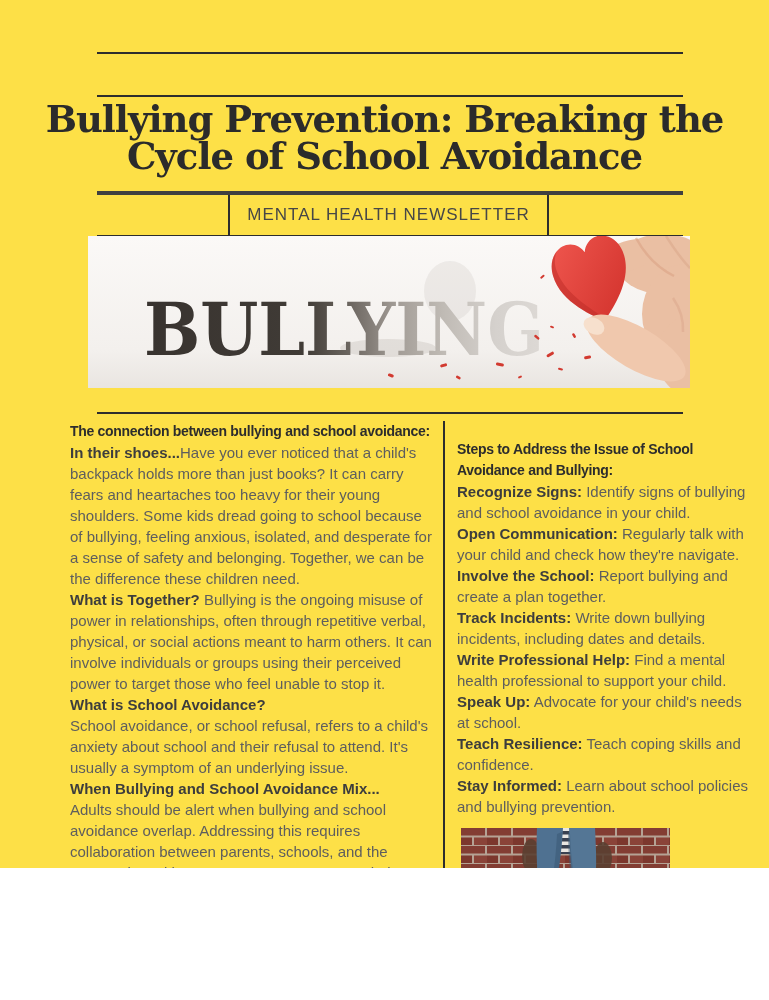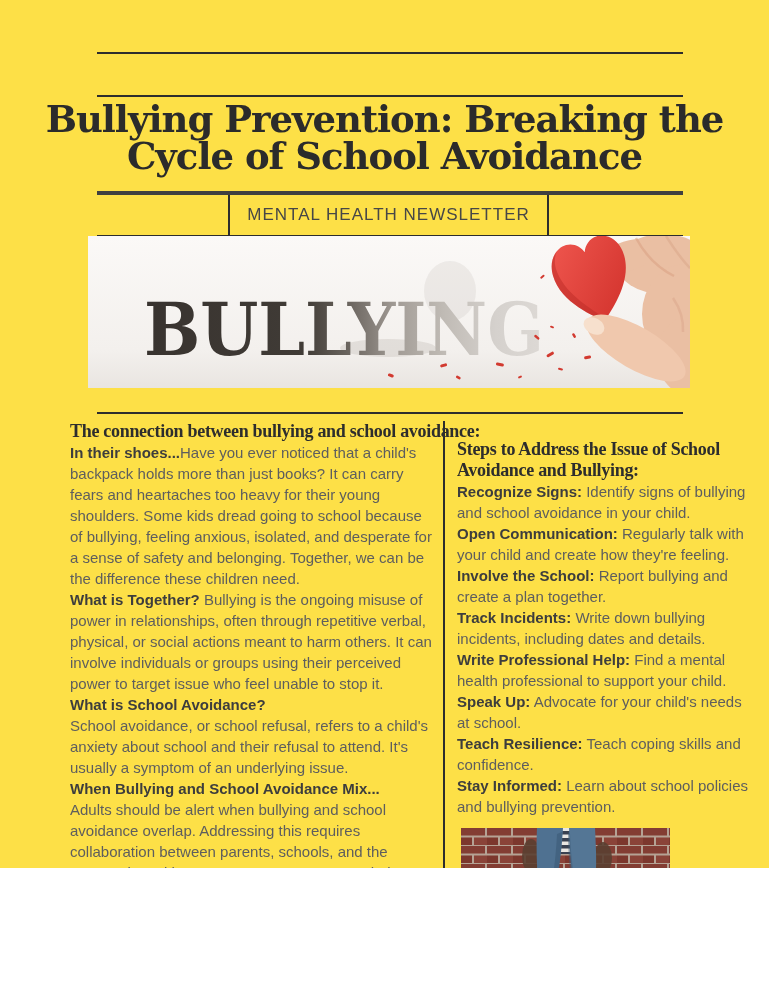--- a/index.html
+++ b/index.html
@@ -16,22 +16,22 @@
   .banner .vline.left{left:131px;}
   .banner .vline.right{left:450px;}
   .banner .blabel{position:absolute;left:133px;width:317px;top:0;height:40px;
           line-height:40px;text-align:center;font-size:17px;letter-spacing:1px;
           color:#474747;}
   .hero{position:absolute;left:88px;top:236px;}
   .col{position:absolute;top:421px;font-size:15px;line-height:21px;color:#5e5e5e;}
   .col p{margin:0;}
   .col .lead{font-weight:700;color:#3d3d3d;}
   .col .lead.block{display:block;}
-  .serif-h{font-family:Liberation Serif, serif;font-weight:700;
-           font-size:18px;line-height:21px;letter-spacing:-0.3px;color:#2d2d2d;}
+  .serif-h{font-family:Liberation Sans, sans-serif;font-weight:700;
+           font-size:14px;line-height:21px;letter-spacing:-0.3px;color:#2d2d2d;}
   .left-col{left:70px;width:367px;}
   .left-col .serif-h{white-space:nowrap;}
   .right-col{left:457px;width:296px;margin-top:18px;}
   .divider{position:absolute;left:443px;top:421px;width:2px;height:498px;background:#2d2d2d;}
   .photo{position:absolute;left:461px;top:828px;}
   .footer-logo{position:absolute;display:flex;align-items:flex-start;}
   .cook{left:223px;top:952px;}
   .cook .ctext{margin-left:5px;}
   .cook-name{font-weight:700;font-size:19px;letter-spacing:0.2px;color:#4d4d4d;line-height:19px;}
   .cook-tag{font-size:15px;color:#6e6e6e;line-height:12px;margin-top:1px;}
@@ -118,31 +118,31 @@
       <ellipse cx="548" cy="112" rx="56" ry="21" transform="rotate(30 548 112)" fill="#f0c8ad"></ellipse>
       <ellipse cx="506" cy="90" rx="11" ry="8" transform="rotate(28 506 90)" fill="#f7e0cd"></ellipse>
     </g>
   </svg>
 
   <div class="rule" style="left:97px;top:412px;width:586px;"></div>
 
   <div class="col left-col">
     <div class="serif-h">The connection between bullying and school avoidance:</div>
     <p><span class="lead">In their shoes...</span><span>Have you ever noticed that a child's backpack holds more than just books? It can carry fears and heartaches too heavy for their young shoulders. Some kids dread going to school because of bullying, feeling anxious, isolated, and desperate for a sense of safety and belonging. Together, we can be the difference these children need.</span></p>
-    <p><span class="lead">What is Together?</span><span> Bullying is the ongoing misuse of power in relationships, often through repetitive verbal, physical, or social actions meant to harm others. It can involve individuals or groups using their perceived power to target issue who feel unable to stop it.</span></p>
+    <p><span class="lead">What is Together?</span><span> Bullying is the ongoing misuse of power in relationships, often through repetitive verbal, physical, or social actions meant to harm others. It can involve individuals or groups using their perceived power to target those who feel unable to stop it.</span></p>
     <p><span class="lead block">What is School Avoidance?</span><span>School avoidance, or school refusal, refers to a child's anxiety about school and their refusal to attend. It's usually a symptom of an underlying issue.</span></p>
     <p><span class="lead block">When Bullying and School Avoidance Mix...</span><span>Adults should be alert when bullying and school avoidance overlap. Addressing this requires collaboration between parents, schools, and the community. With strong support, parents can help children regain confidence and navigate these challenges.</span></p>
   </div>
 
   <div class="divider"></div>
 
   <div class="col right-col">
     <div class="serif-h">Steps to Address the Issue of School Avoidance and Bullying:</div>
     <p><span class="lead">Recognize Signs:</span><span> Identify signs of bullying and school avoidance in your child.</span></p>
-    <p><span class="lead">Open Communication:</span><span> Regularly talk with your child and create how they're feeling.</span></p>
+    <p><span class="lead">Open Communication:</span><span> Regularly talk with your child and check how they're navigate.</span></p>
     <p><span class="lead">Involve the School:</span><span> Report bullying and create a plan together.</span></p>
     <p><span class="lead">Track Incidents:</span><span> Write down bullying incidents, including dates and details.</span></p>
     <p><span class="lead">Write Professional Help:</span><span> Find a mental health professional to support your child.</span></p>
     <p><span class="lead">Speak Up:</span><span> Advocate for your child's needs at school.</span></p>
     <p><span class="lead">Teach Resilience:</span><span> Teach coping skills and confidence.</span></p>
     <p><span class="lead">Stay Informed:</span><span> Learn about school policies and bullying prevention.</span></p>
   </div>
 
   <svg class="photo" width="209" height="102" viewBox="0 0 209 102">
     <defs>

